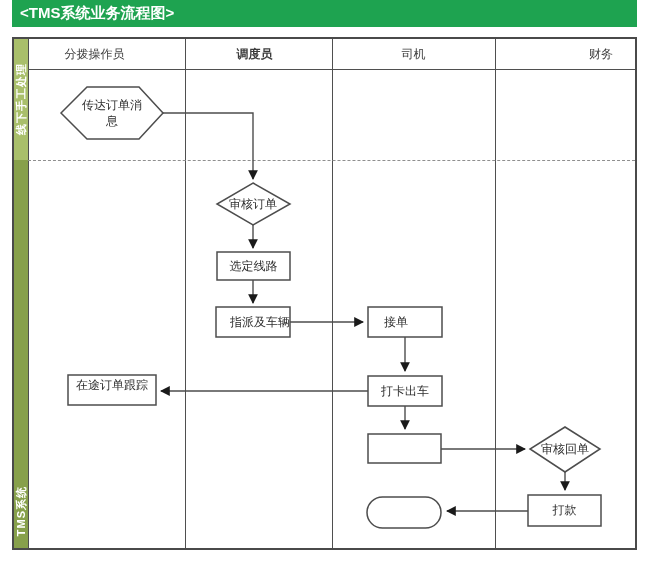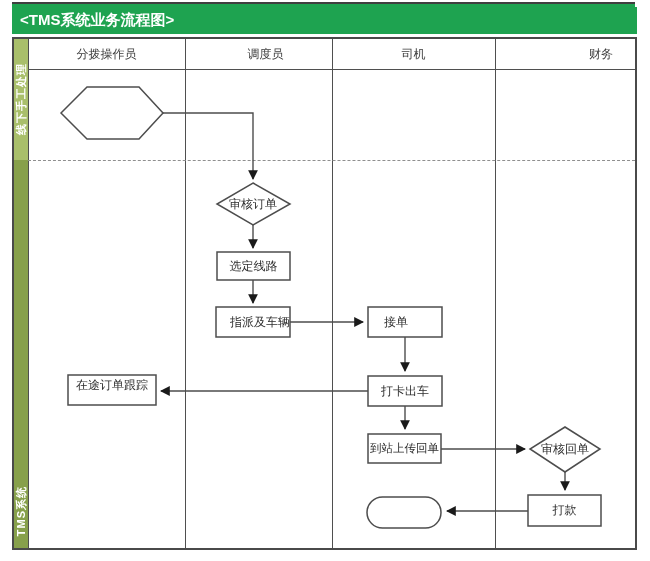--- a/index.html
+++ b/index.html
@@ -4,39 +4,39 @@
 <style>
   html,body{margin:0;padding:0;background:#fff;}
   .stage{
     position:relative;width:650px;height:561px;background:#fff;overflow:hidden;
     font-family:"Liberation Sans","DejaVu Sans",sans-serif;color:var(--text,#2e2e2e);
   }
   
   .top-strip{position:absolute;left:12px;top:2px;width:623px;height:5px;
     background:var(--title-bg,#1ea350);border-top:2px solid #3f3f3f;border-bottom:1px solid rgba(0,0,0,.35);}
   
-  .title-bar{position:absolute;left:12px;top:7px;width:625px;height:27px;
+  .title-bar{position:absolute;left:12px;top:0;width:625px;height:27px;
     background:var(--title-bg,#1ea350);display:flex;align-items:center;
     color:#fff;font-weight:bold;font-size:15px;padding-left:8px;box-sizing:border-box;}
   
   .table{position:absolute;left:12px;top:37px;width:625px;height:513px;
     border:2px solid #4a4a4a;box-sizing:border-box;}
   .band{position:absolute;left:0;top:0;width:14px;}
   .band.top{height:121px;background:var(--band-top,#a9bf6b);}
   .band.bottom{top:121px;height:388px;background:var(--band-bottom,#87a04b);}
   .vtext{position:absolute;display:flex;align-items:center;justify-content:center;
     color:#fff;font-weight:bold;font-size:11px;letter-spacing:1px;white-space:nowrap;}
   .vtext.t1{left:-53px;top:53px;width:120px;height:14px;transform:rotate(-90deg);}
   .vtext.t2{left:-33px;top:465px;width:80px;height:14px;transform:rotate(-90deg);}
   .vline{position:absolute;top:0;width:1px;height:100%;background:#4f4f4f;}
   .hline{position:absolute;left:14px;width:607px;height:1px;background:#4f4f4f;}
   .dashed{position:absolute;left:14px;top:121px;width:607px;border-top:1px dashed #8f8f8f;}
   .lane-header{position:absolute;top:0;height:30px;display:flex;align-items:center;
     justify-content:center;font-size:12px;color:#3c3c3c;}
-  .lh0{left:14px;width:157px;} .lh1{left:178px;width:147px;}
+  .lh0{left:2px;width:157px;} .lh1{left:167px;width:147px;font-weight:bold;}
   .lh2{left:318px;width:163px;} .lh3{left:481px;width:142px;margin-left:35px;}
   
   .flow-svg{position:absolute;left:0;top:0;width:650px;height:561px;}
   .node-label{position:absolute;display:flex;align-items:center;justify-content:center;
     text-align:center;font-size:12px;line-height:1.35;color:var(--text,#2e2e2e);}
   .nl-convey{left:77px;top:90px;width:70px;height:46px;}
   .nl-review-order{left:213px;top:189px;width:80px;height:30px;}
   .nl-select-route{left:217px;top:252px;width:73px;height:28px;}
   .nl-assign{left:216px;top:307px;width:88px;height:30px;}
   .nl-accept{left:368px;top:307px;width:56px;height:30px;text-align:center;}
@@ -103,23 +103,23 @@
       <rect x="368" y="307" width="74" height="30"></rect>
       <rect x="368" y="376" width="74" height="30"></rect>
       <rect x="68" y="375" width="88" height="30"></rect>
       <rect x="368" y="434" width="73" height="29"></rect>
       <polygon points="565,427 600,449 565,472 530,449"></polygon>
       <rect x="528" y="495" width="73" height="31"></rect>
       <rect x="367" y="497" width="74" height="31" rx="15.5" ry="15.5"></rect>
     </g>
   </svg>
 
+  <div class="node-label nl-convey">传达订单消息</div>
   <div class="node-label nl-review-order">审核订单</div>
   <div class="node-label nl-select-route">选定线路</div>
   <div class="node-label nl-assign">指派及车辆</div>
   <div class="node-label nl-accept">接单</div>
   <div class="node-label nl-depart">打卡出车</div>
   <div class="node-label nl-track">在途订单跟踪</div>
-  <div class="node-label nl-upload">到站上传回单</div>
   <div class="node-label nl-review-receipt">审核回单</div>
   <div class="node-label nl-pay">打款</div>
 
 </div>
 
 </body></html>

